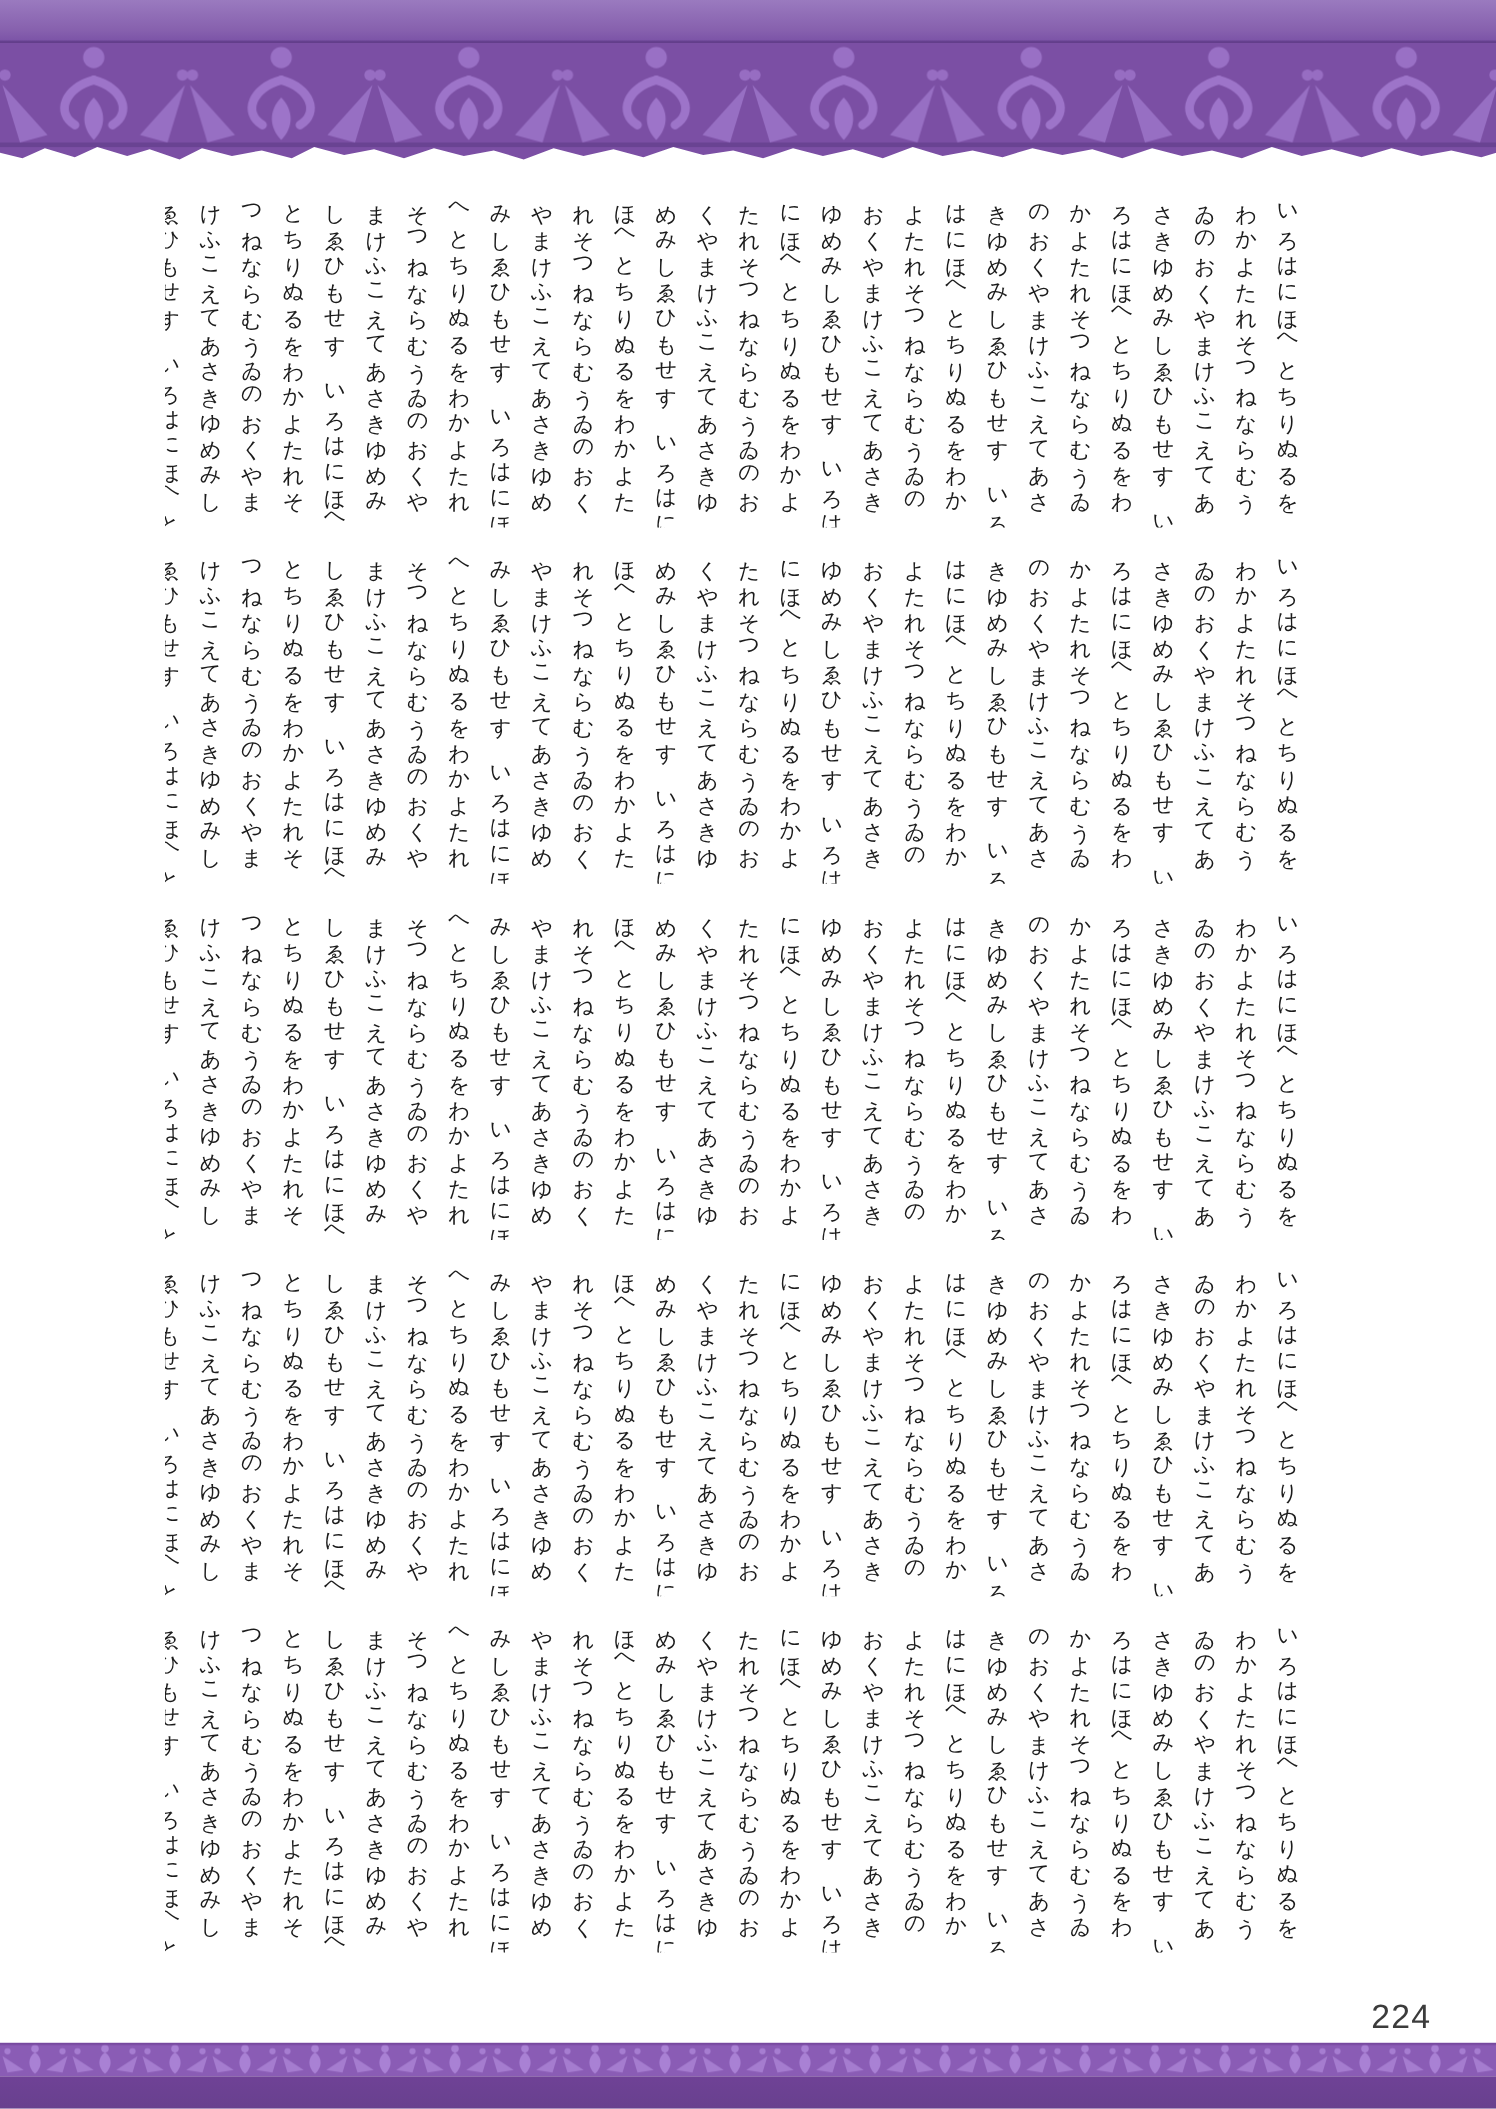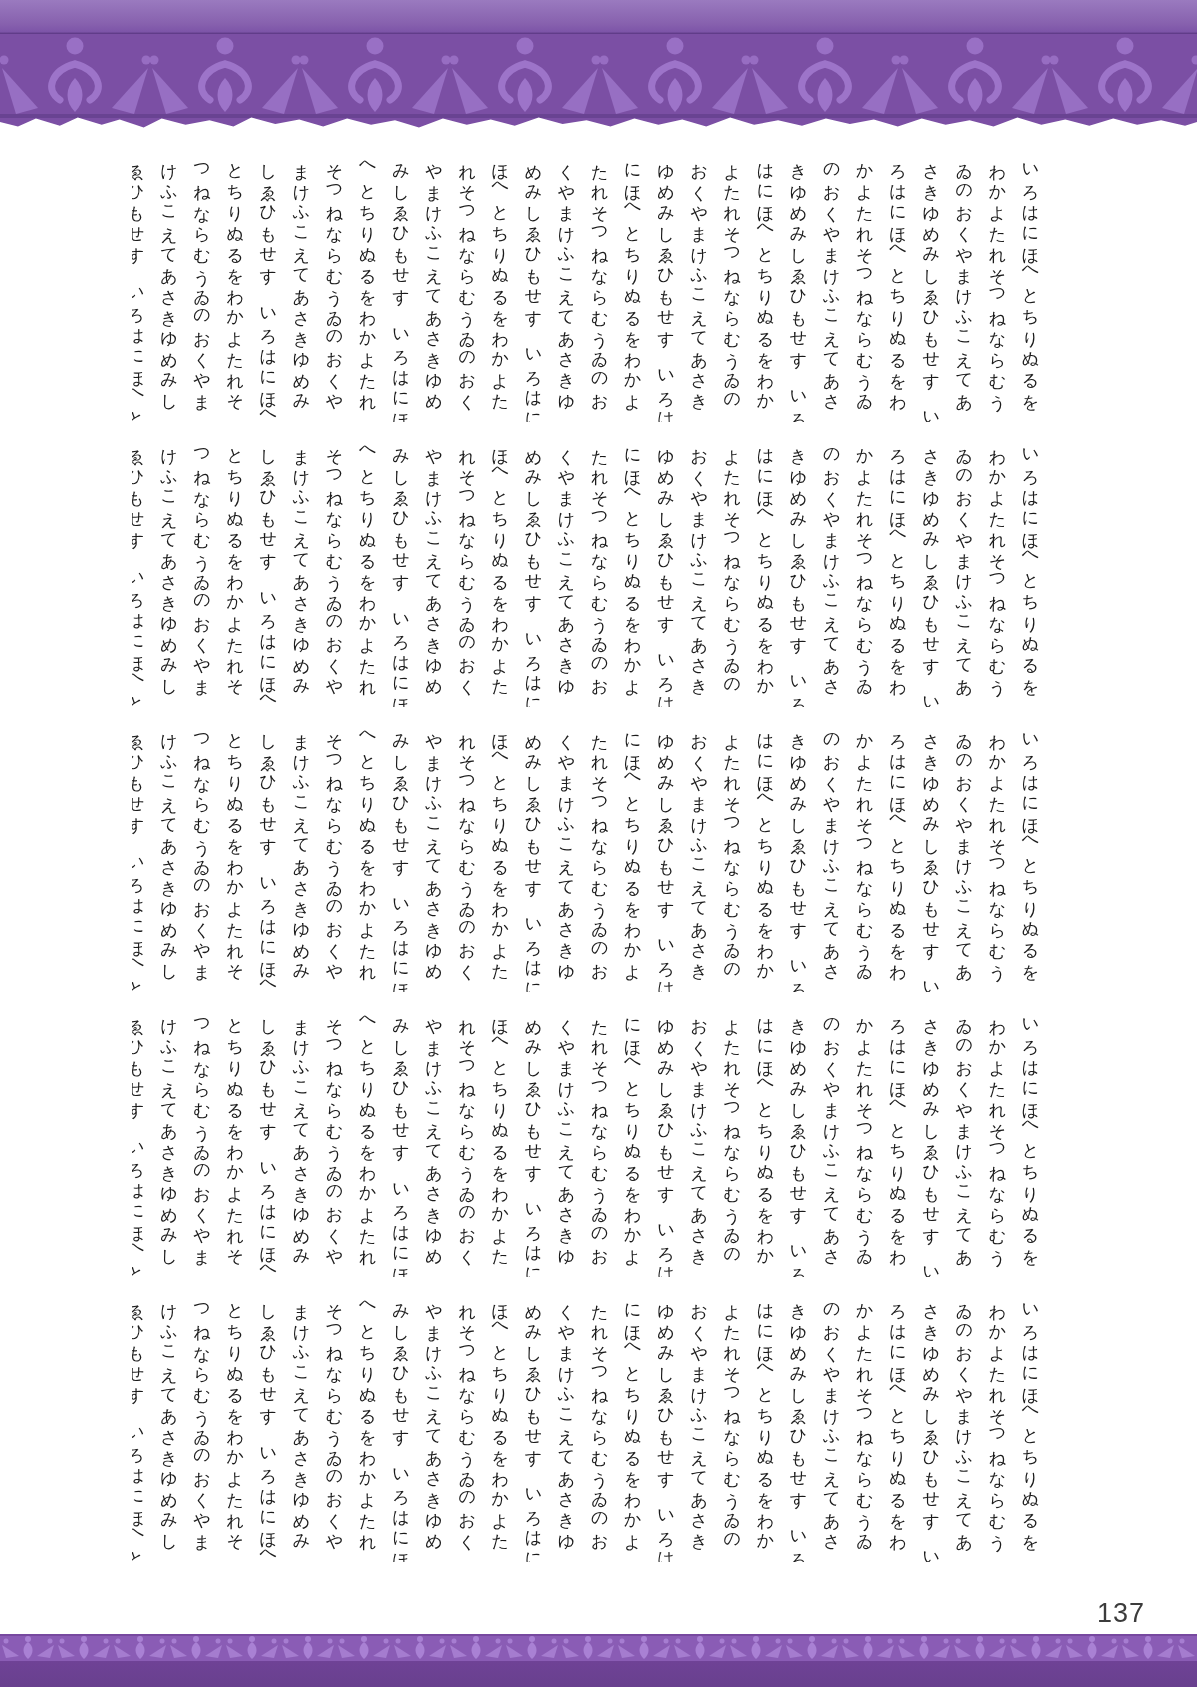--- a/index.html
+++ b/index.html
@@ -72,21 +72,21 @@
   </div>
 
   <div class="content">
       <div class="text-row">いろはにほへとちりぬるをわかよたれそつねならむうゐのおくやまけふこえてあさきゆめみしゑひもせす　いろはにほへとちりぬるをわかよたれそつねならむうゐのおくやまけふこえてあさきゆめみしゑひもせす　いろはにほへとちりぬるをわかよたれそつねならむうゐのおくやまけふこえてあさきゆめみしゑひもせす　いろはにほへとちりぬるをわかよたれそつねならむうゐのおくやまけふこえてあさきゆめみしゑひもせす　いろはにほへとちりぬるをわかよたれそつねならむうゐのおくやまけふこえてあさきゆめみしゑひもせす　いろはにほへとちりぬるをわかよたれそつねならむうゐのおくやまけふこえてあさきゆめみしゑひもせす　いろはにほへとちりぬるをわかよたれそつねならむうゐのおくやまけふこえてあさきゆめみしゑひもせす　いろはにほへとちりぬるをわかよたれそつねならむうゐのおくやまけふこえてあさきゆめみしゑひもせす　いろはにほへとちりぬるをわかよたれそつねならむうゐのおくやまけふこえてあさきゆめみしゑひもせす　いろはにほへとちりぬるをわかよたれそつねならむうゐのおくやまけふこえてあさきゆめみしゑひもせす　いろはにほへとちりぬるをわかよたれそつねならむうゐのおくやまけふこえてあさきゆめみしゑひもせす　いろはにほへとちりぬるをわかよたれそつねならむうゐのおくやまけふこえてあさきゆめみしゑひもせす　</div>
       <div class="text-row">いろはにほへとちりぬるをわかよたれそつねならむうゐのおくやまけふこえてあさきゆめみしゑひもせす　いろはにほへとちりぬるをわかよたれそつねならむうゐのおくやまけふこえてあさきゆめみしゑひもせす　いろはにほへとちりぬるをわかよたれそつねならむうゐのおくやまけふこえてあさきゆめみしゑひもせす　いろはにほへとちりぬるをわかよたれそつねならむうゐのおくやまけふこえてあさきゆめみしゑひもせす　いろはにほへとちりぬるをわかよたれそつねならむうゐのおくやまけふこえてあさきゆめみしゑひもせす　いろはにほへとちりぬるをわかよたれそつねならむうゐのおくやまけふこえてあさきゆめみしゑひもせす　いろはにほへとちりぬるをわかよたれそつねならむうゐのおくやまけふこえてあさきゆめみしゑひもせす　いろはにほへとちりぬるをわかよたれそつねならむうゐのおくやまけふこえてあさきゆめみしゑひもせす　いろはにほへとちりぬるをわかよたれそつねならむうゐのおくやまけふこえてあさきゆめみしゑひもせす　いろはにほへとちりぬるをわかよたれそつねならむうゐのおくやまけふこえてあさきゆめみしゑひもせす　いろはにほへとちりぬるをわかよたれそつねならむうゐのおくやまけふこえてあさきゆめみしゑひもせす　いろはにほへとちりぬるをわかよたれそつねならむうゐのおくやまけふこえてあさきゆめみしゑひもせす　</div>
       <div class="text-row">いろはにほへとちりぬるをわかよたれそつねならむうゐのおくやまけふこえてあさきゆめみしゑひもせす　いろはにほへとちりぬるをわかよたれそつねならむうゐのおくやまけふこえてあさきゆめみしゑひもせす　いろはにほへとちりぬるをわかよたれそつねならむうゐのおくやまけふこえてあさきゆめみしゑひもせす　いろはにほへとちりぬるをわかよたれそつねならむうゐのおくやまけふこえてあさきゆめみしゑひもせす　いろはにほへとちりぬるをわかよたれそつねならむうゐのおくやまけふこえてあさきゆめみしゑひもせす　いろはにほへとちりぬるをわかよたれそつねならむうゐのおくやまけふこえてあさきゆめみしゑひもせす　いろはにほへとちりぬるをわかよたれそつねならむうゐのおくやまけふこえてあさきゆめみしゑひもせす　いろはにほへとちりぬるをわかよたれそつねならむうゐのおくやまけふこえてあさきゆめみしゑひもせす　いろはにほへとちりぬるをわかよたれそつねならむうゐのおくやまけふこえてあさきゆめみしゑひもせす　いろはにほへとちりぬるをわかよたれそつねならむうゐのおくやまけふこえてあさきゆめみしゑひもせす　いろはにほへとちりぬるをわかよたれそつねならむうゐのおくやまけふこえてあさきゆめみしゑひもせす　いろはにほへとちりぬるをわかよたれそつねならむうゐのおくやまけふこえてあさきゆめみしゑひもせす　</div>
       <div class="text-row">いろはにほへとちりぬるをわかよたれそつねならむうゐのおくやまけふこえてあさきゆめみしゑひもせす　いろはにほへとちりぬるをわかよたれそつねならむうゐのおくやまけふこえてあさきゆめみしゑひもせす　いろはにほへとちりぬるをわかよたれそつねならむうゐのおくやまけふこえてあさきゆめみしゑひもせす　いろはにほへとちりぬるをわかよたれそつねならむうゐのおくやまけふこえてあさきゆめみしゑひもせす　いろはにほへとちりぬるをわかよたれそつねならむうゐのおくやまけふこえてあさきゆめみしゑひもせす　いろはにほへとちりぬるをわかよたれそつねならむうゐのおくやまけふこえてあさきゆめみしゑひもせす　いろはにほへとちりぬるをわかよたれそつねならむうゐのおくやまけふこえてあさきゆめみしゑひもせす　いろはにほへとちりぬるをわかよたれそつねならむうゐのおくやまけふこえてあさきゆめみしゑひもせす　いろはにほへとちりぬるをわかよたれそつねならむうゐのおくやまけふこえてあさきゆめみしゑひもせす　いろはにほへとちりぬるをわかよたれそつねならむうゐのおくやまけふこえてあさきゆめみしゑひもせす　いろはにほへとちりぬるをわかよたれそつねならむうゐのおくやまけふこえてあさきゆめみしゑひもせす　いろはにほへとちりぬるをわかよたれそつねならむうゐのおくやまけふこえてあさきゆめみしゑひもせす　</div>
       <div class="text-row">いろはにほへとちりぬるをわかよたれそつねならむうゐのおくやまけふこえてあさきゆめみしゑひもせす　いろはにほへとちりぬるをわかよたれそつねならむうゐのおくやまけふこえてあさきゆめみしゑひもせす　いろはにほへとちりぬるをわかよたれそつねならむうゐのおくやまけふこえてあさきゆめみしゑひもせす　いろはにほへとちりぬるをわかよたれそつねならむうゐのおくやまけふこえてあさきゆめみしゑひもせす　いろはにほへとちりぬるをわかよたれそつねならむうゐのおくやまけふこえてあさきゆめみしゑひもせす　いろはにほへとちりぬるをわかよたれそつねならむうゐのおくやまけふこえてあさきゆめみしゑひもせす　いろはにほへとちりぬるをわかよたれそつねならむうゐのおくやまけふこえてあさきゆめみしゑひもせす　いろはにほへとちりぬるをわかよたれそつねならむうゐのおくやまけふこえてあさきゆめみしゑひもせす　いろはにほへとちりぬるをわかよたれそつねならむうゐのおくやまけふこえてあさきゆめみしゑひもせす　いろはにほへとちりぬるをわかよたれそつねならむうゐのおくやまけふこえてあさきゆめみしゑひもせす　いろはにほへとちりぬるをわかよたれそつねならむうゐのおくやまけふこえてあさきゆめみしゑひもせす　いろはにほへとちりぬるをわかよたれそつねならむうゐのおくやまけふこえてあさきゆめみしゑひもせす　</div>
     </div>
 
-  <div class="page-number">137</div>
+  <div class="page-number">224</div>
 
   <div class="bottom-border">
     <svg class="bottom-orn" width="100%" height="27" preserveAspectRatio="none">
       <defs>
         <pattern id="botOrn" width="56" height="27" patternUnits="userSpaceOnUse">
           <rect width="56" height="27" style="fill:var(--footer-band)"></rect>
           <circle cx="28" cy="5" r="3" style="fill:var(--footer-motif)"></circle>
           <path d="M28,8 C22,12 22,20 28,25 C34,20 34,12 28,8" style="fill:var(--footer-motif)"></path>
           <circle cx="6" cy="7" r="2.5" style="fill:var(--footer-motif)" opacity="0.9"></circle>
           <circle cx="50" cy="7" r="2.5" style="fill:var(--footer-motif)" opacity="0.9"></circle>

